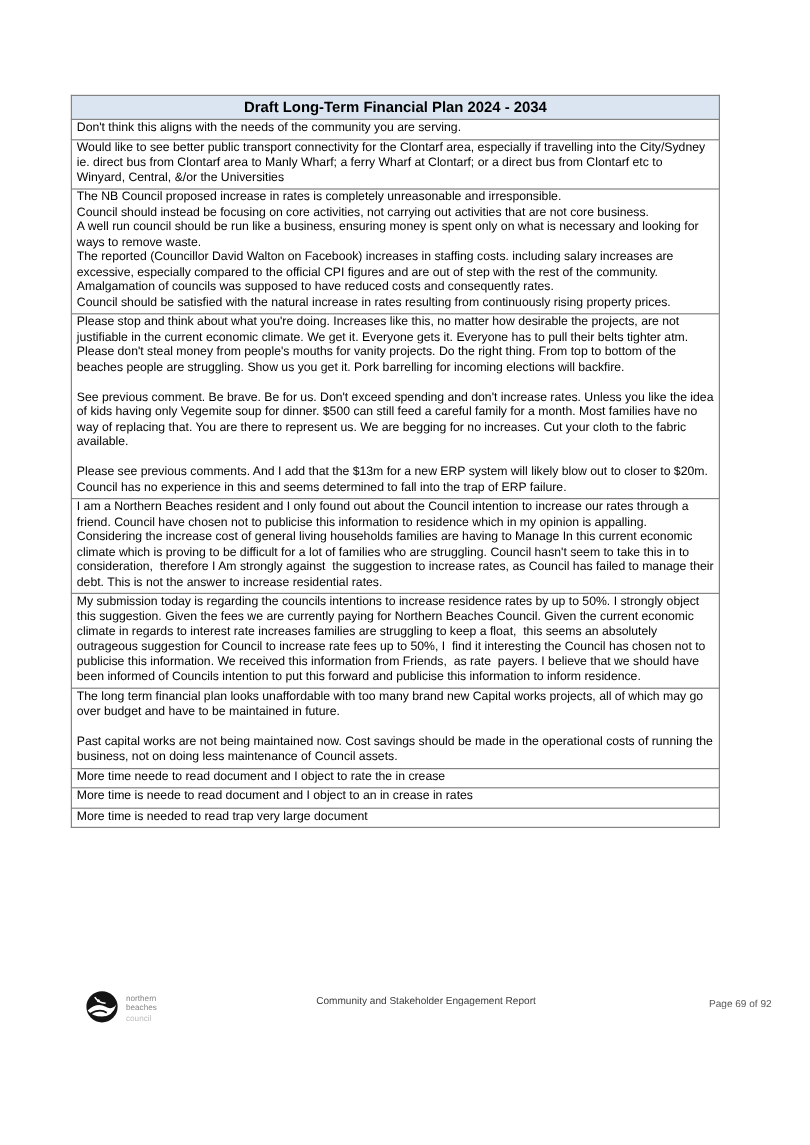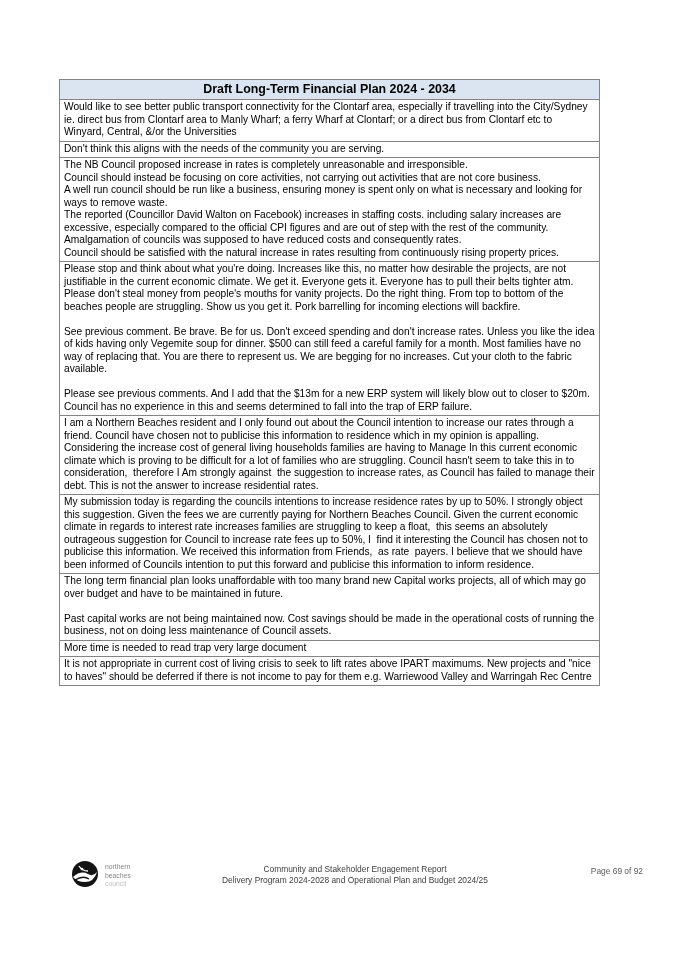--- a/index.html
+++ b/index.html
@@ -21,21 +21,21 @@
     white-space:pre-wrap;
     word-wrap:break-word;
     margin-top:24px;
   }
   tr.title-row td {
     background:var(--title-bg,#dbe5f1);
     font-weight:bold; text-align:center;
     font-size:12.4px; line-height:15px; padding:2px;
     white-space:normal;
   }
-  .footer { position:absolute; left:0; top:856px; width:675px; height:60px; }
+  .footer { position:absolute; left:0; top:821px; width:675px; height:60px; }
   .logo-wrap { position:absolute; left:71px; top:4px; display:flex; align-items:center; }
   .logo-text { margin-left:6px; font-size:6.8px; line-height:8.5px; color:#868686; }
   .logo-text .l3 { color:#bdbdbd; }
   .footer-center {
     position:absolute; left:160px; top:8px; width:390px; text-align:center;
     font-size:8.4px; line-height:11px; color:#3d3d3d;
   }
   .footer-page {
     position:absolute; right:32px; top:10px;
     font-size:8.4px; color:#5a5a5a; white-space:nowrap;padding-left:24px;
@@ -45,24 +45,24 @@
 <body>
 
 <div class="page">
 
   <table class="comments">
     <tbody id="table-body">
       <tr class="title-row">
         <td>Draft Long-Term Financial Plan 2024 - 2034</td>
       </tr>
     <tr>
-          <td>Would like to see better public transport connectivity for the Clontarf area, especially if travelling into the City/Sydney ie. direct bus from Clontarf area to Manly Wharf; a ferry Wharf at Clontarf; or a direct bus from Clontarf etc to Winyard, Central, &amp;/or the Universities</td>
+          <td>Don't think this aligns with the needs of the community you are serving.</td>
         </tr>
         <tr>
-          <td>Don't think this aligns with the needs of the community you are serving.</td>
+          <td>Would like to see better public transport connectivity for the Clontarf area, especially if travelling into the City/Sydney ie. direct bus from Clontarf area to Manly Wharf; a ferry Wharf at Clontarf; or a direct bus from Clontarf etc to Winyard, Central, &amp;/or the Universities</td>
         </tr>
         <tr>
           <td>The NB Council proposed increase in rates is completely unreasonable and irresponsible.
 Council should instead be focusing on core activities, not carrying out activities that are not core business.
 A well run council should be run like a business, ensuring money is spent only on what is necessary and looking for ways to remove waste.
 The reported (Councillor David Walton on Facebook) increases in staffing costs. including salary increases are excessive, especially compared to the official CPI figures and are out of step with the rest of the community.
 Amalgamation of councils was supposed to have reduced costs and consequently rates.
 Council should be satisfied with the natural increase in rates resulting from continuously rising property prices.</td>
         </tr>
         <tr>
@@ -77,24 +77,27 @@
         </tr>
         <tr>
           <td>My submission today is regarding the councils intentions to increase residence rates by up to 50%. I strongly object this suggestion. Given the fees we are currently paying for Northern Beaches Council. Given the current economic climate in regards to interest rate increases families are struggling to keep a float,  this seems an absolutely outrageous suggestion for Council to increase rate fees up to 50%, I  find it interesting the Council has chosen not to publicise this information. We received this information from Friends,  as rate  payers. I believe that we should have been informed of Councils intention to put this forward and publicise this information to inform residence.</td>
         </tr>
         <tr>
           <td>The long term financial plan looks unaffordable with too many brand new Capital works projects, all of which may go over budget and have to be maintained in future.
 
 Past capital works are not being maintained now. Cost savings should be made in the operational costs of running the business, not on doing less maintenance of Council assets.</td>
         </tr>
         <tr>
-          <td>More time is needed to read trap very large document</td>
+          <td>More time neede to read document and I object to rate the in crease</td>
         </tr>
         <tr>
-          <td>It is not appropriate in current cost of living crisis to seek to lift rates above IPART maximums. New projects and "nice to haves" should be deferred if there is not income to pay for them e.g. Warriewood Valley and Warringah Rec Centre</td>
+          <td>More time is neede to read document and I object to an in crease in rates</td>
+        </tr>
+        <tr>
+          <td>More time is needed to read trap very large document</td>
         </tr>
       </tbody>
   </table>
 
   <div class="footer">
     <div class="logo-wrap">
       <span>
         <svg width="28" height="28" viewBox="0 0 28 28">
           <circle cx="14" cy="14" r="13" fill="#141414"></circle>
           <path d="M2 17 q8 -7 15 -3 q5 3 9 -2 q-3 10 -12 10 q-8 0 -12 -5 z" fill="#ffffff"></path>
@@ -104,18 +107,17 @@
         </svg>
       </span>
       <div class="logo-text">
         <div class="l1">northern</div>
         <div class="l2">beaches</div>
         <div class="l3">council</div>
       </div>
     </div>
     <div class="footer-center">
       <div>Community and Stakeholder Engagement Report</div>
-      <div>Delivery Program 2024-2028 and Operational Plan and Budget 2024/25</div>
     </div>
     <div class="footer-page">Page 69 of 92</div>
   </div>
 
 </div>
 
 </body></html>

